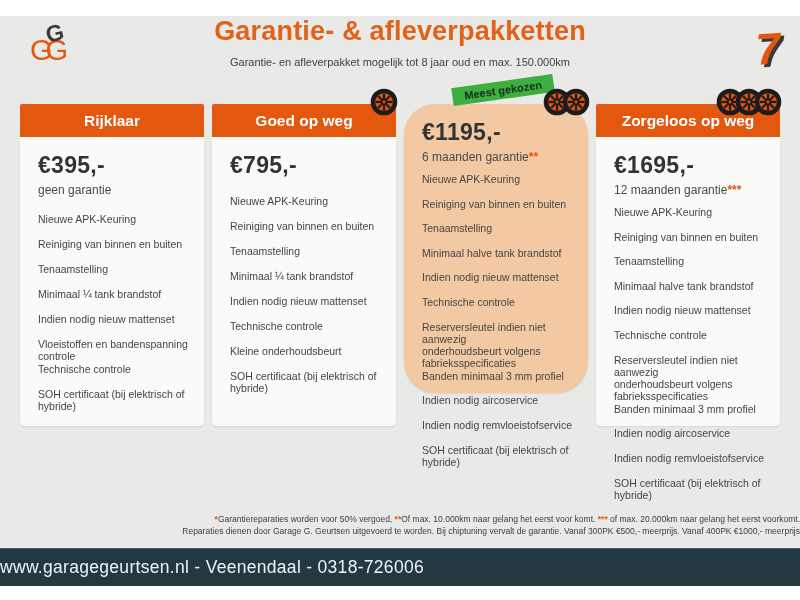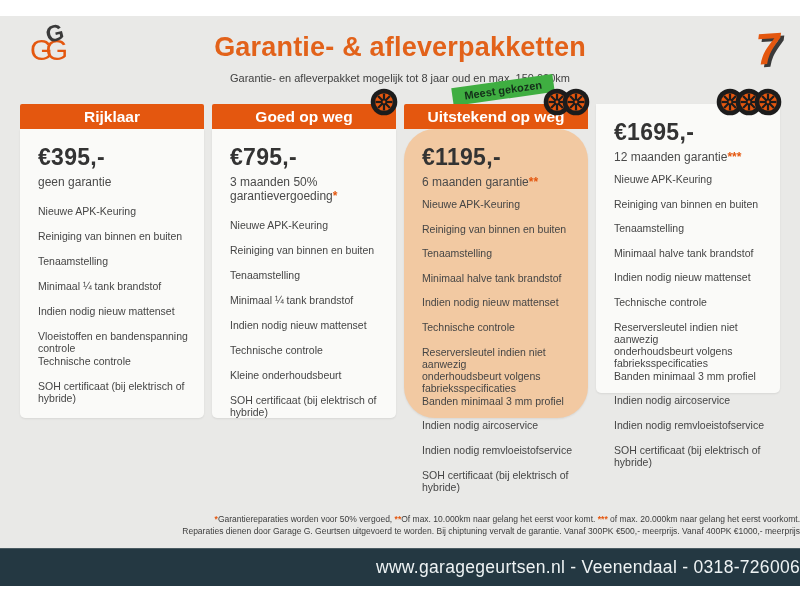--- a/index.html
+++ b/index.html
@@ -10,29 +10,29 @@
     position:relative;
   }
   .top-strip { height:16px; background:#ffffff; }
   .main-bg { height:532px; background:var(--page-bg); position:relative; }
 
   
   .header-area { position:relative; height:88px; }
   .logo { position:absolute; left:30px; top:6px; width:60px; line-height:1; }
   .logo-g-top { display:block; width:fit-content; color:#3a3a3a; font-weight:800; font-size:23px; margin-left:16px; transform:rotate(-14deg); }
   .logo-g-bottom { display:block; width:fit-content; color:var(--accent); font-weight:400; font-size:29px; letter-spacing:-7px; margin-top:-9px; }
-  .page-title { text-align:center; padding-top:16px; font-size:27px; font-weight:bold; color:var(--title-orange); letter-spacing:0.2px; }
+  .page-title { text-align:center; font-size:27px; font-weight:bold; color:var(--title-orange); letter-spacing:0.2px; }
   .subtitle { text-align:center; font-size:11px; color:#3f3f3f; margin-top:9px; }
   .corner-seven { position:absolute; right:20px; top:8px; font-size:44px; font-weight:800; font-style:italic; color:var(--accent); text-shadow:3px 3px 0 #3a3a3a; transform:rotate(-4deg); }
 
   
   .grid { display:grid; grid-template-columns:repeat(4,1fr); gap:8px; margin:0 20px; height:404px; }
   .card { position:relative; }
   .card-header {
-    height:25px; background:var(--accent); color:#fff; font-weight:bold; font-size:15.5px;
+    height:33px; background:var(--accent); color:#fff; font-weight:bold; font-size:15.5px;
     display:flex; align-items:center; justify-content:center;
     position:relative; z-index:2; border-radius:2px 2px 0 0;
   }
   .tires { position:absolute; top:-16px; right:-2px; display:flex; z-index:3; }
   .tire { margin-left:-9px; }
   .badge {
     position:absolute; top:-23px; right:34px; transform:rotate(-8deg);
     background:var(--badge-green); color:#14301a; font-weight:bold; font-size:11px;
     padding:3px 12px; z-index:1; white-space:nowrap;
   }
@@ -50,21 +50,21 @@
   .features.dense { margin-top:9px; }
   .features.dense li { height:24.6px; }
 
   
   .footnotes { height:40px; text-align:center; padding-top:5px; box-sizing:border-box; }
   .footnotes p { margin:0; font-size:8.5px; line-height:12px; color:#3c3c3c;text-align:right; }
 
   
   .footer-bar {
     height:37px; background:var(--footer-bg); color:#eef3f4;
-    display:flex; align-items:center; justify-content:flex-end;
+    display:flex; align-items:center; justify-content:flex-start;
     font-size:17.5px; letter-spacing:0.3px; border-top:1px solid #4a5b62;
   }
   .bottom-strip { height:15px; background:#ffffff; }
 </style>
 </head>
 <body style="--accent: #E4570F; --title-orange: #E2621A; --peach: #F2C9A2; --badge-green: #3FAE41; --footer-bg: #243842; --page-bg: #E9E9E7; --card-bg: #FAFAF8;">
 
 <div class="top-strip"></div>
 
 <div class="main-bg">
@@ -114,23 +114,20 @@
               <line x1="11.5" y1="11.5" x2="28.5" y2="28.5"></line>
               <line x1="28.5" y1="11.5" x2="11.5" y2="28.5"></line>
             </g>
             <circle cx="20" cy="20" r="4.5" fill="#1c1c1c"></circle>
             <circle cx="20" cy="20" r="2" fill="#E4570F"></circle>
           </svg>
         </div>
     <div class="card-header">Goed op weg</div>
     <div class="card-body">
       <div class="price">€795,-</div>
-      <div class="warranty">
-        <span class="w-text">3 maanden 50% garantievergoeding</span><span class="marker">*</span>
-      </div>
       <ul class="features">
             <li>Nieuwe APK-Keuring</li>
             <li>Reiniging van binnen en buiten</li>
             <li>Tenaamstelling</li>
             <li>Minimaal ¼ tank brandstof</li>
             <li>Indien nodig nieuw mattenset</li>
             <li>Technische controle</li>
             <li>Kleine onderhoudsbeurt</li>
             <li>SOH certificaat (bij elektrisch of hybride)</li>
           </ul>
@@ -158,21 +155,20 @@
             <g stroke="#1c1c1c" stroke-width="3.2">
               <line x1="20" y1="8" x2="20" y2="32"></line>
               <line x1="8" y1="20" x2="32" y2="20"></line>
               <line x1="11.5" y1="11.5" x2="28.5" y2="28.5"></line>
               <line x1="28.5" y1="11.5" x2="11.5" y2="28.5"></line>
             </g>
             <circle cx="20" cy="20" r="4.5" fill="#1c1c1c"></circle>
             <circle cx="20" cy="20" r="2" fill="#E4570F"></circle>
           </svg>
         </div>
-    <div class="card-header">Uitstekend op weg</div>
     <div class="card-body">
       <div class="price">€1195,-</div>
       <div class="warranty">
         <span class="w-text">6 maanden garantie</span><span class="marker">**</span>
       </div>
       <ul class="features dense">
             <li>Nieuwe APK-Keuring</li>
             <li>Reiniging van binnen en buiten</li>
             <li>Tenaamstelling</li>
             <li>Minimaal halve tank brandstof</li>
@@ -221,20 +217,21 @@
             <g stroke="#1c1c1c" stroke-width="3.2">
               <line x1="20" y1="8" x2="20" y2="32"></line>
               <line x1="8" y1="20" x2="32" y2="20"></line>
               <line x1="11.5" y1="11.5" x2="28.5" y2="28.5"></line>
               <line x1="28.5" y1="11.5" x2="11.5" y2="28.5"></line>
             </g>
             <circle cx="20" cy="20" r="4.5" fill="#1c1c1c"></circle>
             <circle cx="20" cy="20" r="2" fill="#E4570F"></circle>
           </svg>
         </div>
+    <div class="card-header">Zorgeloos op weg</div>
     <div class="card-body">
       <div class="price">€1695,-</div>
       <div class="warranty">
         <span class="w-text">12 maanden garantie</span><span class="marker">***</span>
       </div>
       <ul class="features dense">
             <li>Nieuwe APK-Keuring</li>
             <li>Reiniging van binnen en buiten</li>
             <li>Tenaamstelling</li>
             <li>Minimaal halve tank brandstof</li>

